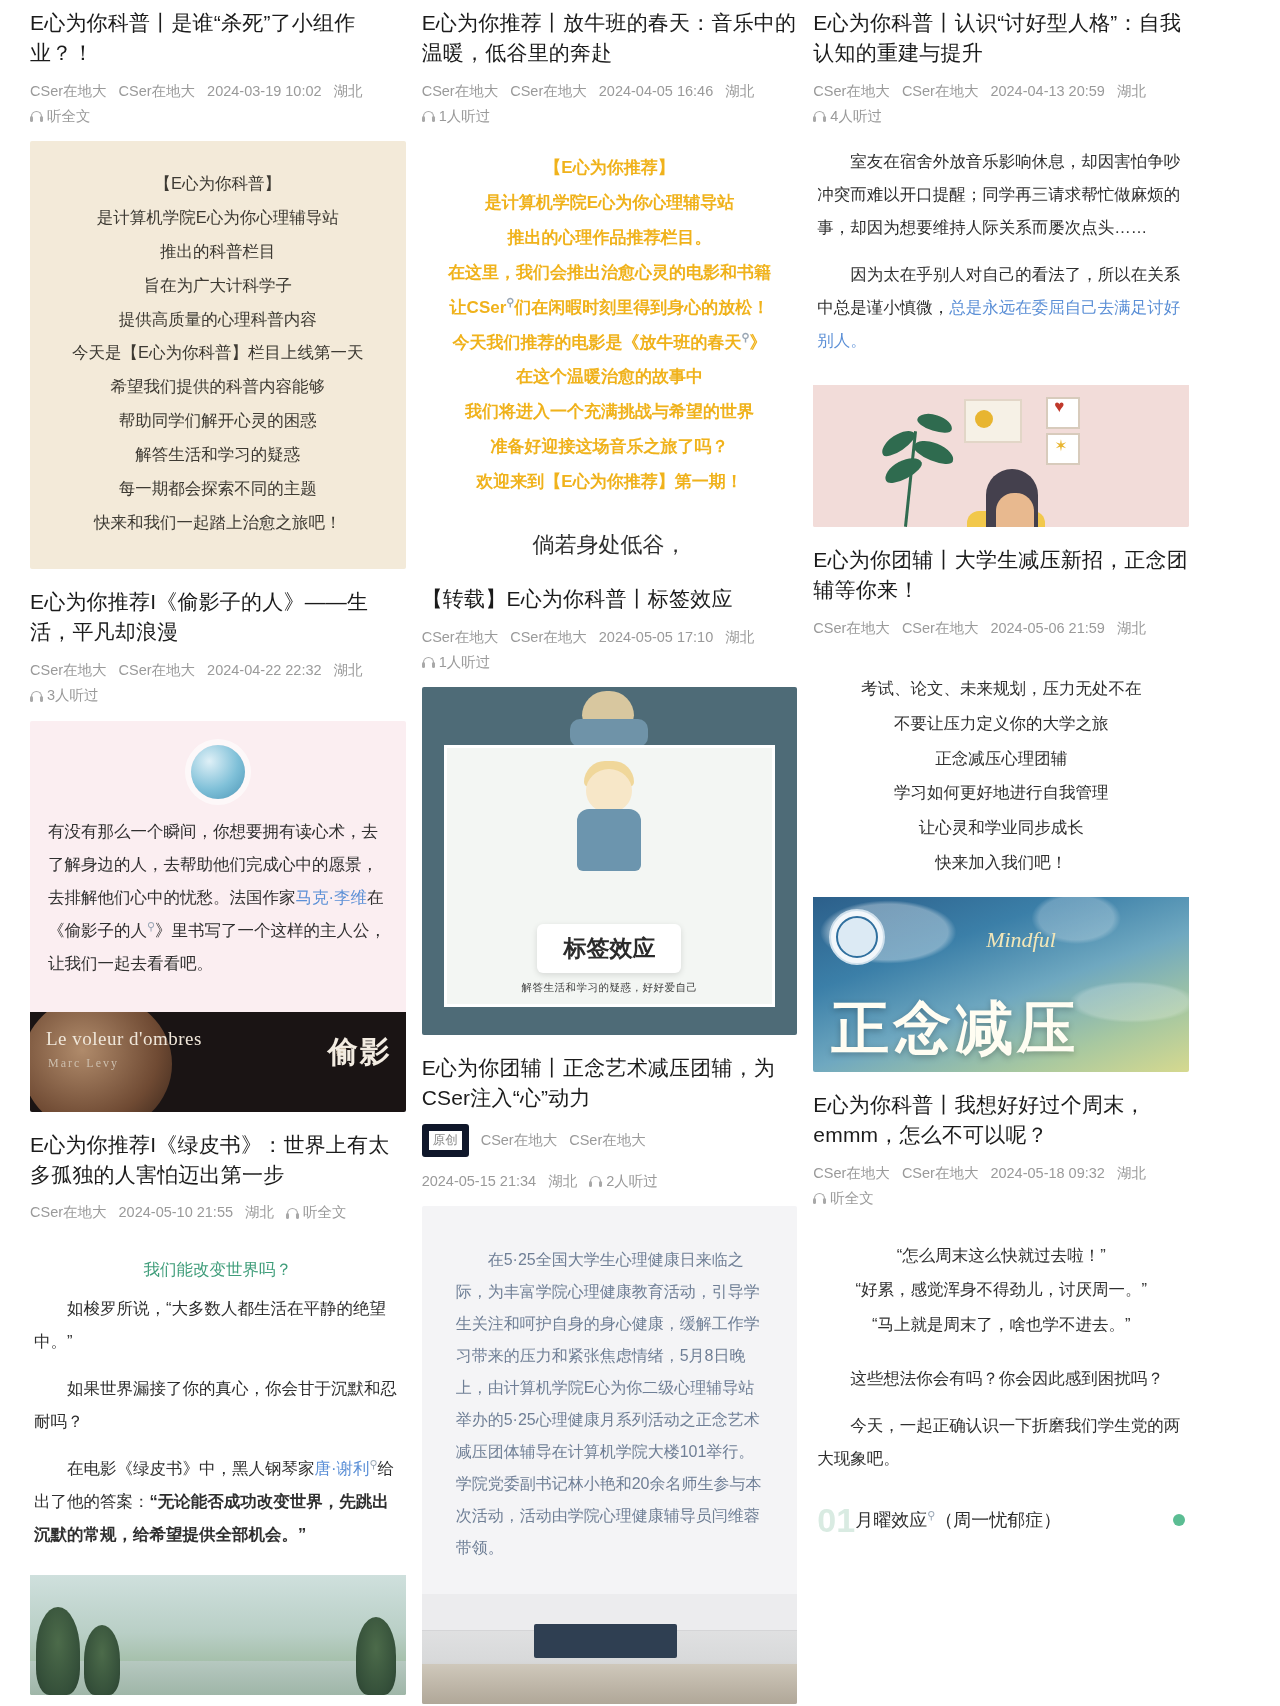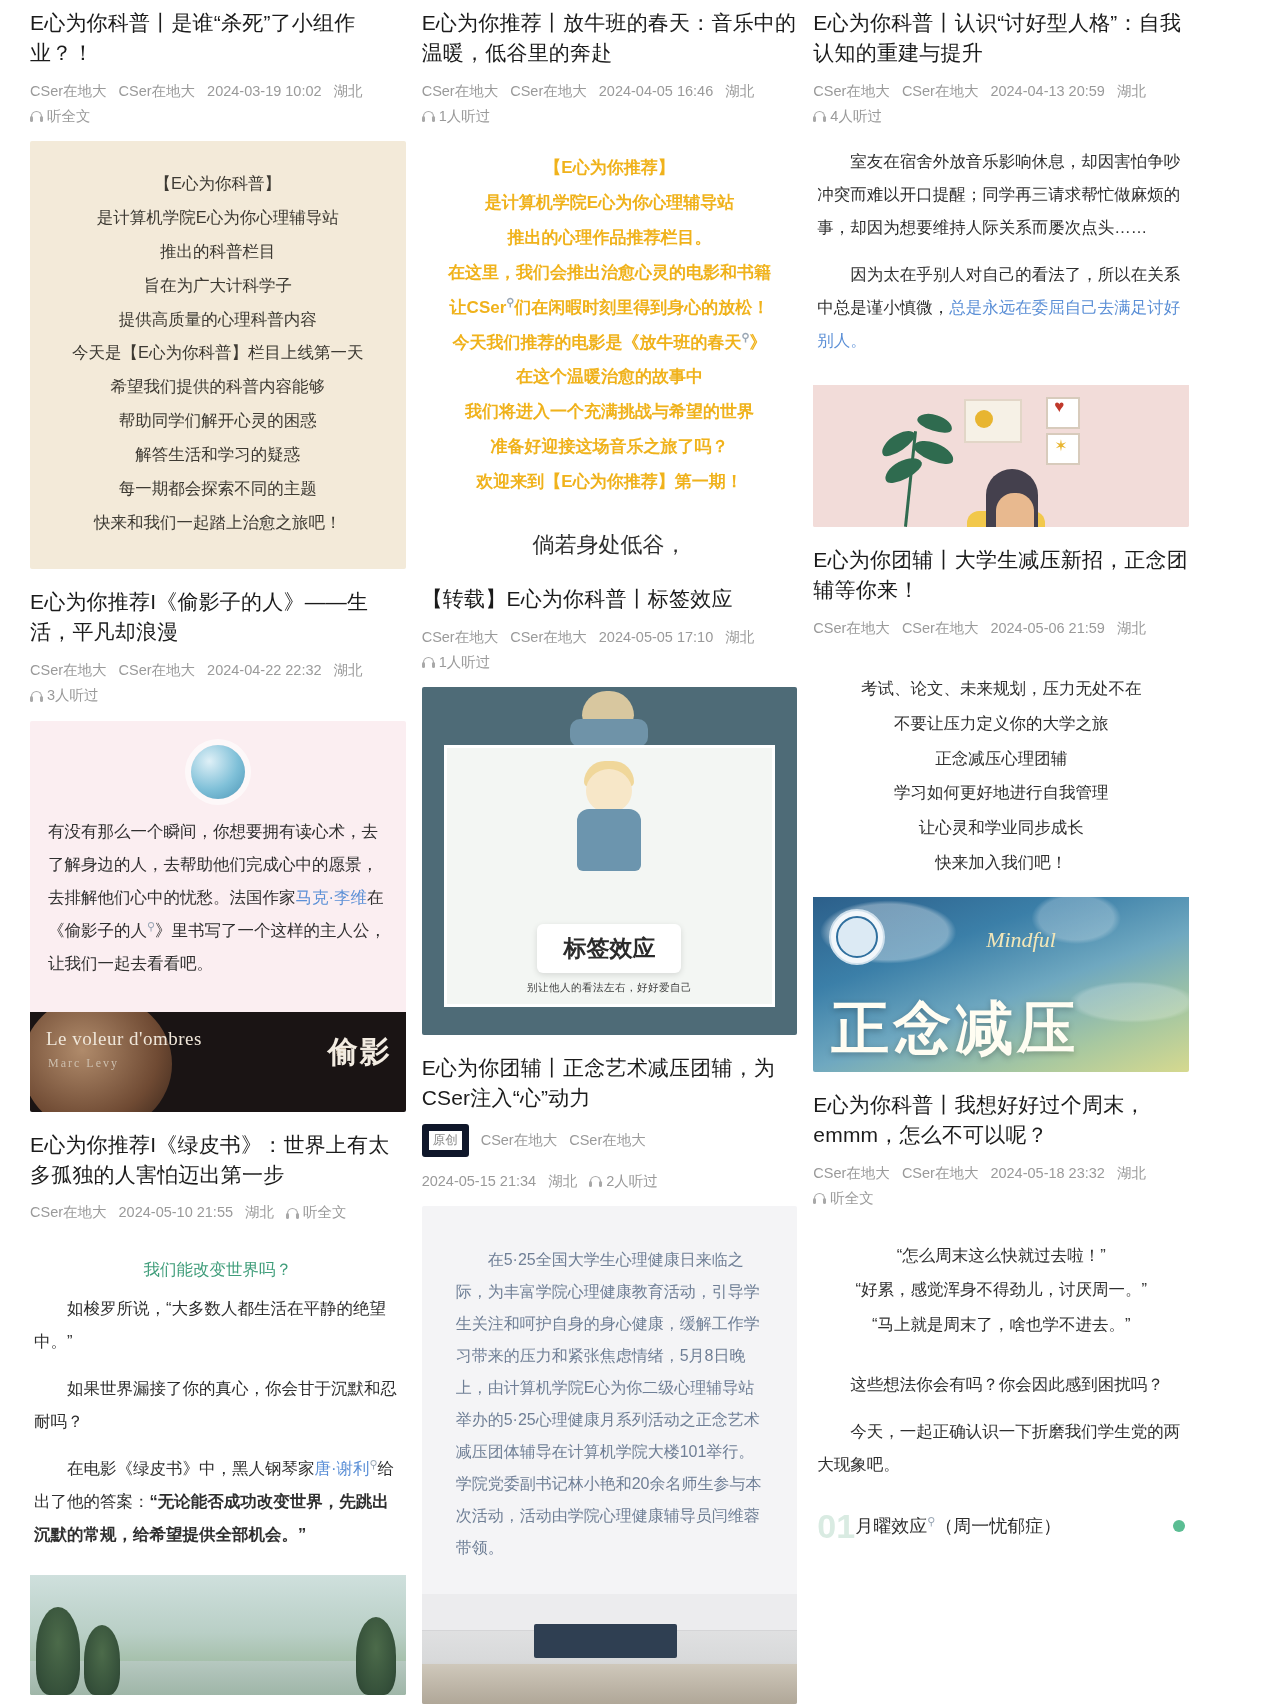--- a/index.html
+++ b/index.html
@@ -499,21 +499,21 @@
       <div class="block tag-img">
         <div class="topfig">
           <div class="h"></div>
           <div class="b"></div>
         </div>
         <div class="inner"></div>
         <div class="boy-hair"></div>
         <div class="boy-head"></div>
         <div class="boy-body"></div>
         <div class="label-box">标签效应</div>
-        <div class="label-sub">别让他人的看法左右，好好爱自己</div>
+        <div class="label-sub">解答生活和学习的疑惑，好好爱自己</div>
       </div>
     </div>
 
     <div class="card">
       <h2 class="card-title">E心为你团辅丨正念艺术减压团辅，为CSer注入“心”动力</h2>
       <div class="meta">
         <span class="tag-original">原创</span>
         <span>CSer在地大</span>
         <span>CSer在地大</span>
       </div>
@@ -605,33 +605,33 @@
           <div class="big">正念减压</div>
         </div>
       </div>
     </div>
 
     <div class="card">
       <h2 class="card-title">E心为你科普丨我想好好过个周末，emmm，怎么不可以呢？</h2>
       <div class="meta">
         <span>CSer在地大</span>
         <span>CSer在地大</span>
-        <span>2024-05-18 23:32</span>
+        <span>2024-05-18 09:32</span>
         <span>湖北</span>
         <span class="listen">
           <span class="hp-icon"></span>
           <span>听全文</span>
         </span>
       </div>
       <div class="block">
         <div style="padding:14px 4px 4px;">
           <div class="center-line" style="text-align:center">“怎么周末这么快就过去啦！”</div>
           <div class="center-line" style="text-align:center">“好累，感觉浑身不得劲儿，讨厌周一。”</div>
           <div class="center-line" style="text-align:center">“马上就是周末了，啥也学不进去。”</div>
-          <p class="para" style="margin-top:26px">这些想法你会有吗？你会因此感到困扰吗？</p>
+          <p class="para" style="margin-top:20px">这些想法你会有吗？你会因此感到困扰吗？</p>
           <p class="para">今天，一起正确认识一下折磨我们学生党的两大现象吧。</p>
           <div class="num-item">
             <span class="num">01</span>
             <span class="txt"><span>月曜效应</span><span class="mag-glyph">⚲</span><span>（周一忧郁症）</span></span>
             <span class="dot"></span>
           </div>
         </div>
       </div>
     </div>
 

